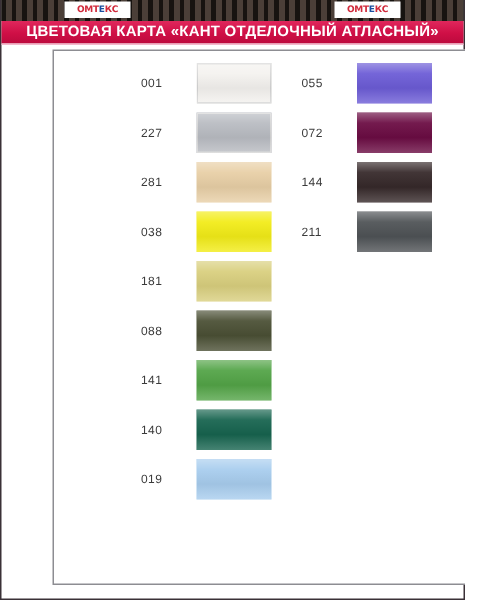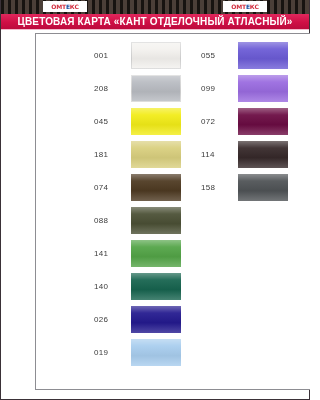--- a/index.html
+++ b/index.html
@@ -166,74 +166,66 @@
   </div>
 
   <div id="card">
     <div id="columns">
       <div class="swatch-column" id="column-left">
           <div class="swatch-row">
             <div class="swatch-code">001</div>
             <div class="swatch-chip outlined" style="background-color: rgb(244, 242, 239);"></div>
           </div>
           <div class="swatch-row">
-            <div class="swatch-code">208</div>
+            <div class="swatch-code">227</div>
             <div class="swatch-chip outlined" style="background-color: rgb(185, 188, 194);"></div>
           </div>
           <div class="swatch-row">
-            <div class="swatch-code">045</div>
+            <div class="swatch-code">281</div>
+            <div class="swatch-chip" style="background-color: rgb(232, 207, 166);"></div>
+          </div>
+          <div class="swatch-row">
+            <div class="swatch-code">038</div>
             <div class="swatch-chip" style="background-color: rgb(242, 236, 24);"></div>
           </div>
           <div class="swatch-row">
             <div class="swatch-code">181</div>
             <div class="swatch-chip" style="background-color: rgb(217, 207, 126);"></div>
           </div>
           <div class="swatch-row">
-            <div class="swatch-code">074</div>
-            <div class="swatch-chip" style="background-color: rgb(78, 58, 34);"></div>
-          </div>
-          <div class="swatch-row">
             <div class="swatch-code">088</div>
             <div class="swatch-chip" style="background-color: rgb(75, 80, 53);"></div>
           </div>
           <div class="swatch-row">
             <div class="swatch-code">141</div>
             <div class="swatch-chip" style="background-color: rgb(83, 164, 71);"></div>
           </div>
           <div class="swatch-row">
             <div class="swatch-code">140</div>
             <div class="swatch-chip" style="background-color: rgb(23, 100, 79);"></div>
           </div>
           <div class="swatch-row">
-            <div class="swatch-code">026</div>
-            <div class="swatch-chip" style="background-color: rgb(36, 26, 143);"></div>
-          </div>
-          <div class="swatch-row">
             <div class="swatch-code">019</div>
             <div class="swatch-chip" style="background-color: rgb(168, 205, 238);"></div>
           </div>
         </div>
       <div class="swatch-column" id="column-right">
           <div class="swatch-row">
             <div class="swatch-code">055</div>
             <div class="swatch-chip" style="background-color: rgb(108, 92, 214);"></div>
           </div>
           <div class="swatch-row">
-            <div class="swatch-code">099</div>
-            <div class="swatch-chip" style="background-color: rgb(154, 107, 224);"></div>
-          </div>
-          <div class="swatch-row">
             <div class="swatch-code">072</div>
             <div class="swatch-chip" style="background-color: rgb(107, 12, 67);"></div>
           </div>
           <div class="swatch-row">
-            <div class="swatch-code">114</div>
+            <div class="swatch-code">144</div>
             <div class="swatch-chip" style="background-color: rgb(54, 41, 42);"></div>
           </div>
           <div class="swatch-row">
-            <div class="swatch-code">158</div>
+            <div class="swatch-code">211</div>
             <div class="swatch-chip" style="background-color: rgb(79, 83, 86);"></div>
           </div>
         </div>
     </div>
   </div>
 
 </div>
 
 </body></html>

